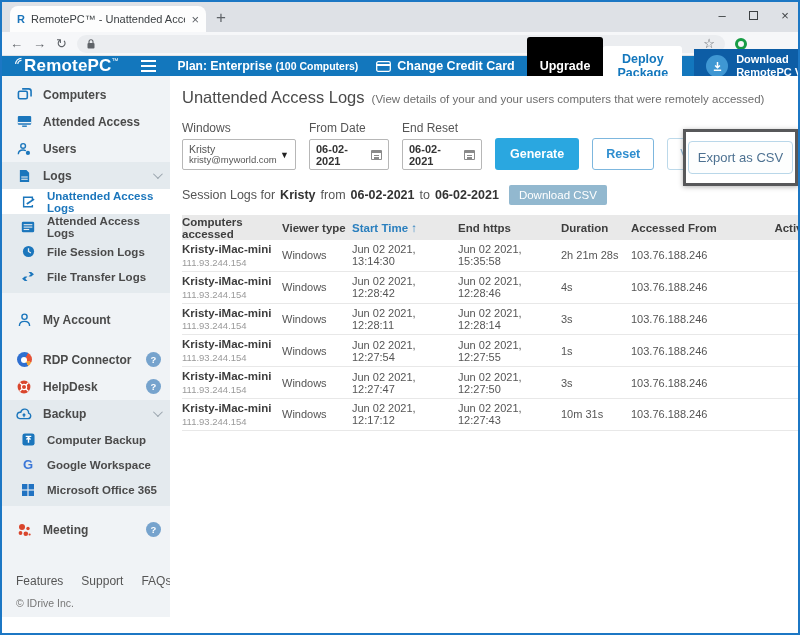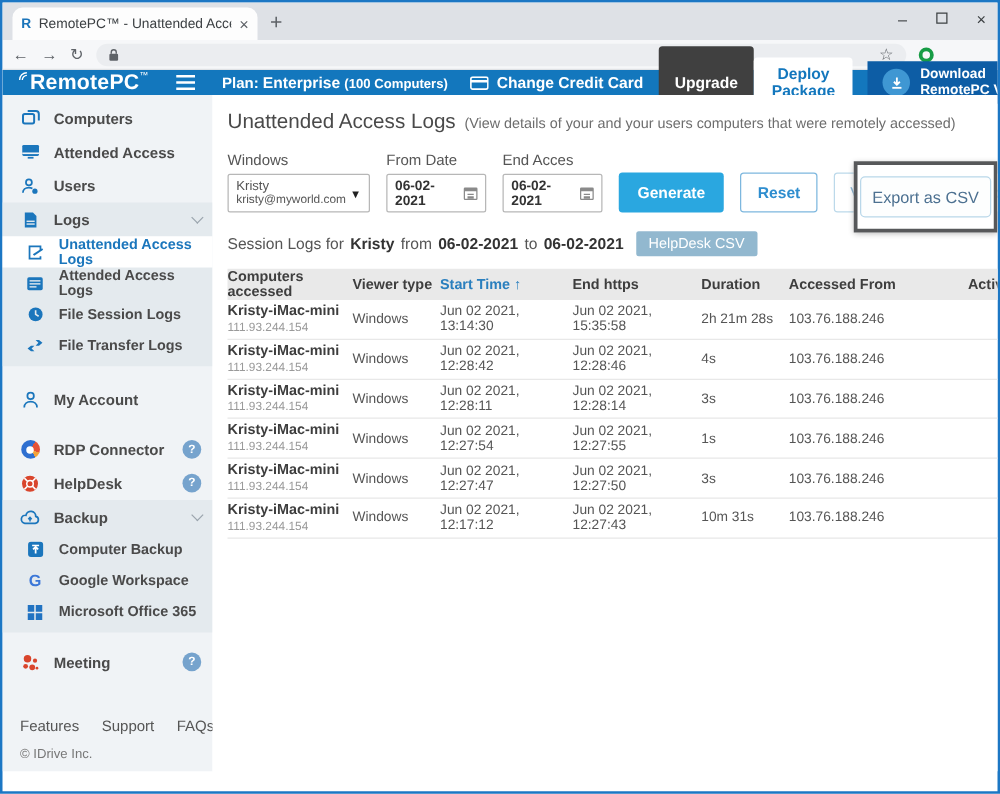--- a/index.html
+++ b/index.html
@@ -29,21 +29,21 @@
   .app-header { height:20px; background:#1377bd; display:flex; align-items:center; color:#fff; padding-left:12px; }
   .logo { display:flex; align-items:flex-start; }
   .logo-text { font-size:17px; font-weight:bold; letter-spacing:.2px; }
   .logo-tm { font-size:7px; margin-top:1px; }
   .hamburger { margin-left:22px; display:flex; flex-direction:column; gap:3px; cursor:pointer; }
   .hamburger span { display:block; width:15px; height:2px; background:#fff; }
   .plan { margin-left:22px; font-size:12px; font-weight:600; white-space:nowrap; }
   .plan b { font-size:12.5px; }
   .plan .small { font-size:10.5px; font-weight:bold; }
   .ccard { margin-left:18px; display:flex; align-items:center; gap:6px; font-size:12.5px; font-weight:600; white-space:nowrap; cursor:pointer; }
-  .btn-upgrade { margin-left:12px; background:#404040; color:#fff; border:none; font-size:12.5px; font-weight:600; padding:22px 13px; border-radius:3px; cursor:pointer; font-family:inherit; }
+  .btn-upgrade { margin-left:12px; background:#000000; color:#fff; border:none; font-size:12.5px; font-weight:600; padding:22px 13px; border-radius:3px; cursor:pointer; font-family:inherit; }
   .btn-deploy { margin-left:auto; background:#fff; color:#1377bd; border:none; font-size:12.5px; font-weight:600; padding:6px 14px; border-radius:3px; cursor:pointer; font-family:inherit; }
   .dl-panel { margin-left:12px; height:34px; background:#0d5da5; display:flex; align-items:center; gap:8px; padding:0 12px; cursor:pointer; }
   .dl-circle { width:22px; height:22px; border-radius:50%; background:#3f97d3; display:flex; align-items:center; justify-content:center; }
   .dl-text { font-size:11px; font-weight:bold; line-height:1.2; white-space:nowrap; }
 
   
   .app-body { display:flex; height:541px; }
 
   
   .sidebar { width:168px; background:#f0f3f6; display:flex; flex-direction:column; padding-top:5px; flex-shrink:0; }
@@ -381,39 +381,39 @@
           </div>
         </div>
         <div class="fgroup">
           <span class="flabel">From Date</span>
           <div class="date-box">
             <span class="date-val">06-02-2021</span>
             <span class="cal"></span>
           </div>
         </div>
         <div class="fgroup">
-          <span class="flabel">End Acces</span>
+          <span class="flabel">End Reset</span>
           <div class="date-box">
             <span class="date-val">06-02-2021</span>
             <span class="cal"></span>
           </div>
         </div>
         <button class="btn btn-generate">Generate</button>
         <button class="btn btn-reset">Reset</button>
         <button class="btn btn-sched">View Scheduled Reports</button>
       </div>
 
       <div class="session-bar">
         <span>Session Logs for</span>
         <b>Kristy</b>
         <span>from</span>
         <b>06-02-2021</b>
         <span>to</span>
         <b>06-02-2021</b>
-        <button class="chip-dl">HelpDesk CSV</button>
+        <button class="chip-dl">Download CSV</button>
       </div>
 
       <div class="ltable">
         <div class="trow thead">
           <span>Computers accessed</span>
           <span>Viewer type</span>
           <span class="sort"><span>Start Time</span> <span>↑</span></span>
           <span>End https</span>
           <span>Duration</span>
           <span>Accessed From</span>

